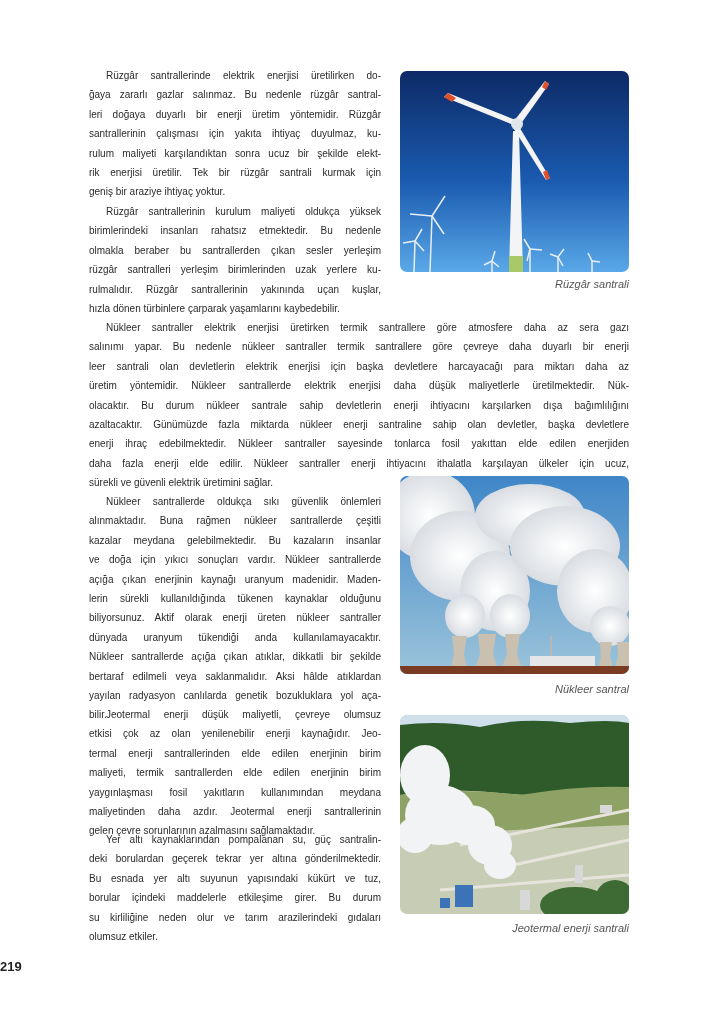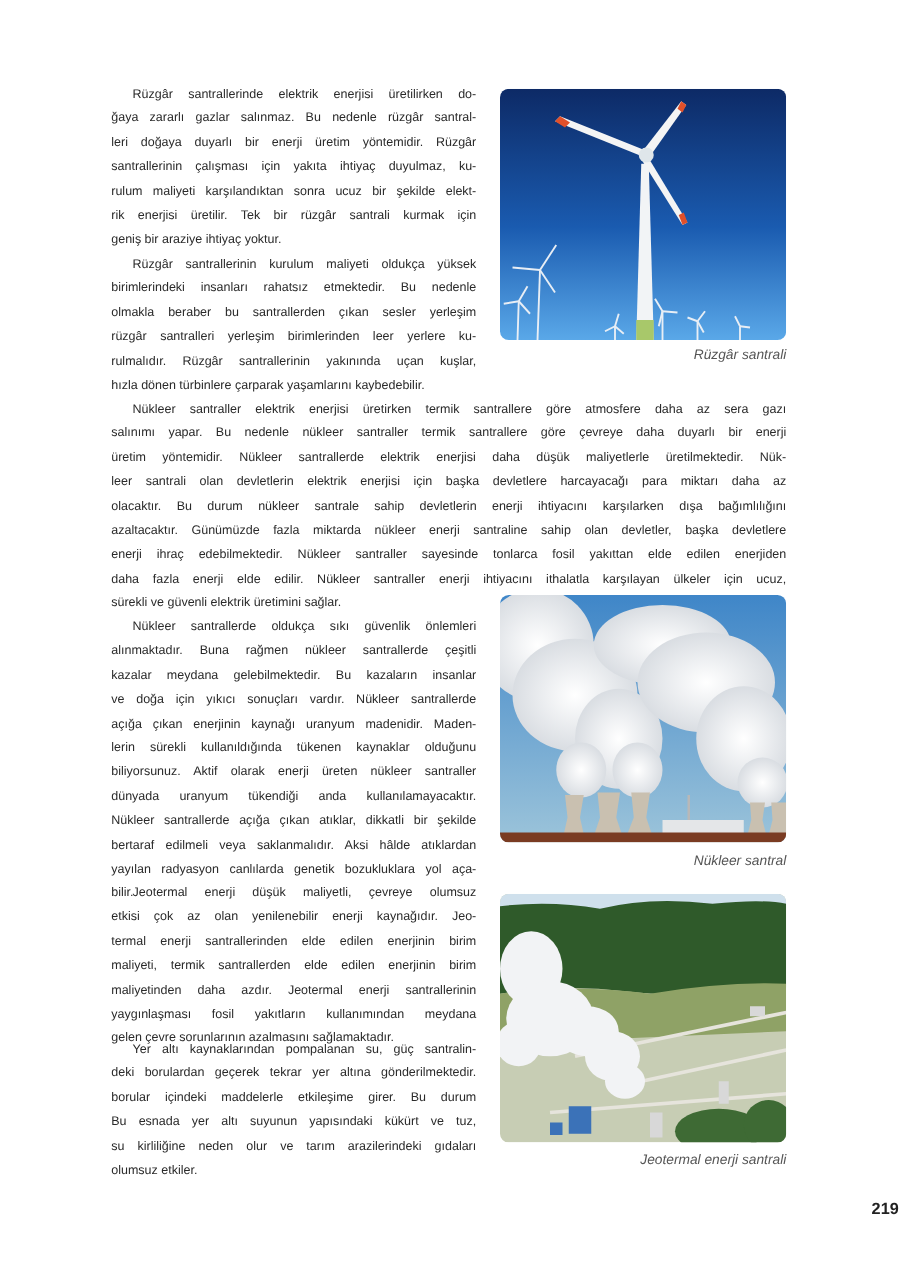--- a/index.html
+++ b/index.html
@@ -7,51 +7,51 @@
          font-family: "Liberation Sans", sans-serif; color: #2a2a2a; }
   .p { position: absolute; font-size: 10px; line-height: 19.4px; text-align: justify; margin: 0; }
   .p .ln { display: block; text-align: justify; text-align-last: justify; white-space: nowrap; height: 19.4px; }
   .p .ln.last { text-align-last: left; }
   .p .ln.ind { text-indent: 17px; }
   .col-l { left: 89px; width: 292px; }
   .col-w { left: 89px; width: 540px; }
   .fig { position: absolute; left: 400px; width: 229px; border-radius: 7px; overflow: hidden; }
   .cap { position: absolute; left: 400px; width: 229px; text-align: right; font-style: italic;
          font-size: 11px; color: #555; }
-  .pageno { position: absolute; left: 0; width: 719px; top: 959px; text-align: right;
+  .pageno { position: absolute; left: 0; width: 719px; top: 959px; text-align: left;
             font-weight: bold; font-size: 13px; color: #222; }
   svg { display: block; }
 </style>
 </head>
 <body>
 
 <div class="p col-l" style="top:66px;">
   <span class="ln ind">Rüzgâr santrallerinde elektrik enerjisi üretilirken do-</span>
   <span class="ln">ğaya zararlı gazlar salınmaz. Bu nedenle rüzgâr santral-</span>
   <span class="ln">leri doğaya duyarlı bir enerji üretim yöntemidir. Rüzgâr</span>
   <span class="ln">santrallerinin çalışması için yakıta ihtiyaç duyulmaz, ku-</span>
   <span class="ln">rulum maliyeti karşılandıktan sonra ucuz bir şekilde elekt-</span>
   <span class="ln">rik enerjisi üretilir. Tek bir rüzgâr santrali kurmak için</span>
   <span class="ln last">geniş bir araziye ihtiyaç yoktur.</span>
 </div>
 
 <div class="p col-l" style="top:202px;">
   <span class="ln ind">Rüzgâr santrallerinin kurulum maliyeti oldukça yüksek</span>
   <span class="ln">birimlerindeki insanları rahatsız etmektedir. Bu nedenle</span>
   <span class="ln">olmakla beraber bu santrallerden çıkan sesler yerleşim</span>
-  <span class="ln">rüzgâr santralleri yerleşim birimlerinden leer yerlere ku-</span>
+  <span class="ln">rüzgâr santralleri yerleşim birimlerinden uzak yerlere ku-</span>
   <span class="ln">rulmalıdır. Rüzgâr santrallerinin yakınında uçan kuşlar,</span>
   <span class="ln last">hızla dönen türbinlere çarparak yaşamlarını kaybedebilir.</span>
 </div>
 
 <div class="p col-w" style="top:318px;">
   <span class="ln ind">Nükleer santraller elektrik enerjisi üretirken termik santrallere göre atmosfere daha az sera gazı</span>
   <span class="ln">salınımı yapar. Bu nedenle nükleer santraller termik santrallere göre çevreye daha duyarlı bir enerji</span>
+  <span class="ln">leer santrali olan devletlerin elektrik enerjisi için başka devletlere harcayacağı para miktarı daha az</span>
   <span class="ln">üretim yöntemidir. Nükleer santrallerde elektrik enerjisi daha düşük maliyetlerle üretilmektedir. Nük-</span>
-  <span class="ln">leer santrali olan devletlerin elektrik enerjisi için başka devletlere harcayacağı para miktarı daha az</span>
   <span class="ln">olacaktır. Bu durum nükleer santrale sahip devletlerin enerji ihtiyacını karşılarken dışa bağımlılığını</span>
   <span class="ln">azaltacaktır. Günümüzde fazla miktarda nükleer enerji santraline sahip olan devletler, başka devletlere</span>
   <span class="ln">enerji ihraç edebilmektedir. Nükleer santraller sayesinde tonlarca fosil yakıttan elde edilen enerjiden</span>
   <span class="ln">daha fazla enerji elde edilir. Nükleer santraller enerji ihtiyacını ithalatla karşılayan ülkeler için ucuz,</span>
   <span class="ln last">sürekli ve güvenli elektrik üretimini sağlar.</span>
 </div>
 
 <div class="p col-l" style="top:492px;">
   <span class="ln ind">Nükleer santrallerde oldukça sıkı güvenlik önlemleri</span>
   <span class="ln">alınmaktadır. Buna rağmen nükleer santrallerde çeşitli</span>
@@ -65,30 +65,30 @@
   <span class="ln">bertaraf edilmeli veya saklanmalıdır. Aksi hâlde atıklardan</span>
   <span class="ln">yayılan radyasyon canlılarda genetik bozukluklara yol aça-</span>
   <span class="ln last">bilir.</span>
 </div>
 
 <div class="p col-l" style="top:705px;">
   <span class="ln ind">Jeotermal enerji düşük maliyetli, çevreye olumsuz</span>
   <span class="ln">etkisi çok az olan yenilenebilir enerji kaynağıdır. Jeo-</span>
   <span class="ln">termal enerji santrallerinden elde edilen enerjinin birim</span>
   <span class="ln">maliyeti, termik santrallerden elde edilen enerjinin birim</span>
+  <span class="ln">yaygınlaşması fosil yakıtların kullanımından meydana</span>
   <span class="ln">maliyetinden daha azdır. Jeotermal enerji santrallerinin</span>
-  <span class="ln">yaygınlaşması fosil yakıtların kullanımından meydana</span>
   <span class="ln last">gelen çevre sorunlarının azalmasını sağlamaktadır.</span>
 </div>
 
 <div class="p col-l" style="top:830px;">
   <span class="ln ind">Yer altı kaynaklarından pompalanan su, güç santralin-</span>
   <span class="ln">deki borulardan geçerek tekrar yer altına gönderilmektedir.</span>
+  <span class="ln">Bu esnada yer altı suyunun yapısındaki kükürt ve tuz,</span>
   <span class="ln">borular içindeki maddelerle etkileşime girer. Bu durum</span>
-  <span class="ln">Bu esnada yer altı suyunun yapısındaki kükürt ve tuz,</span>
   <span class="ln">su kirliliğine neden olur ve tarım arazilerindeki gıdaları</span>
   <span class="ln last">olumsuz etkiler.</span>
 </div>
 
 <div class="fig" style="top:71px; height:201px;">
   <svg width="229" height="201" viewBox="0 0 229 201">
     <defs>
       <linearGradient id="skyW" x1="0" y1="0" x2="0" y2="1">
         <stop offset="0" stop-color="#0d2a66"></stop>
         <stop offset="0.55" stop-color="#1a5bb0"></stop>

